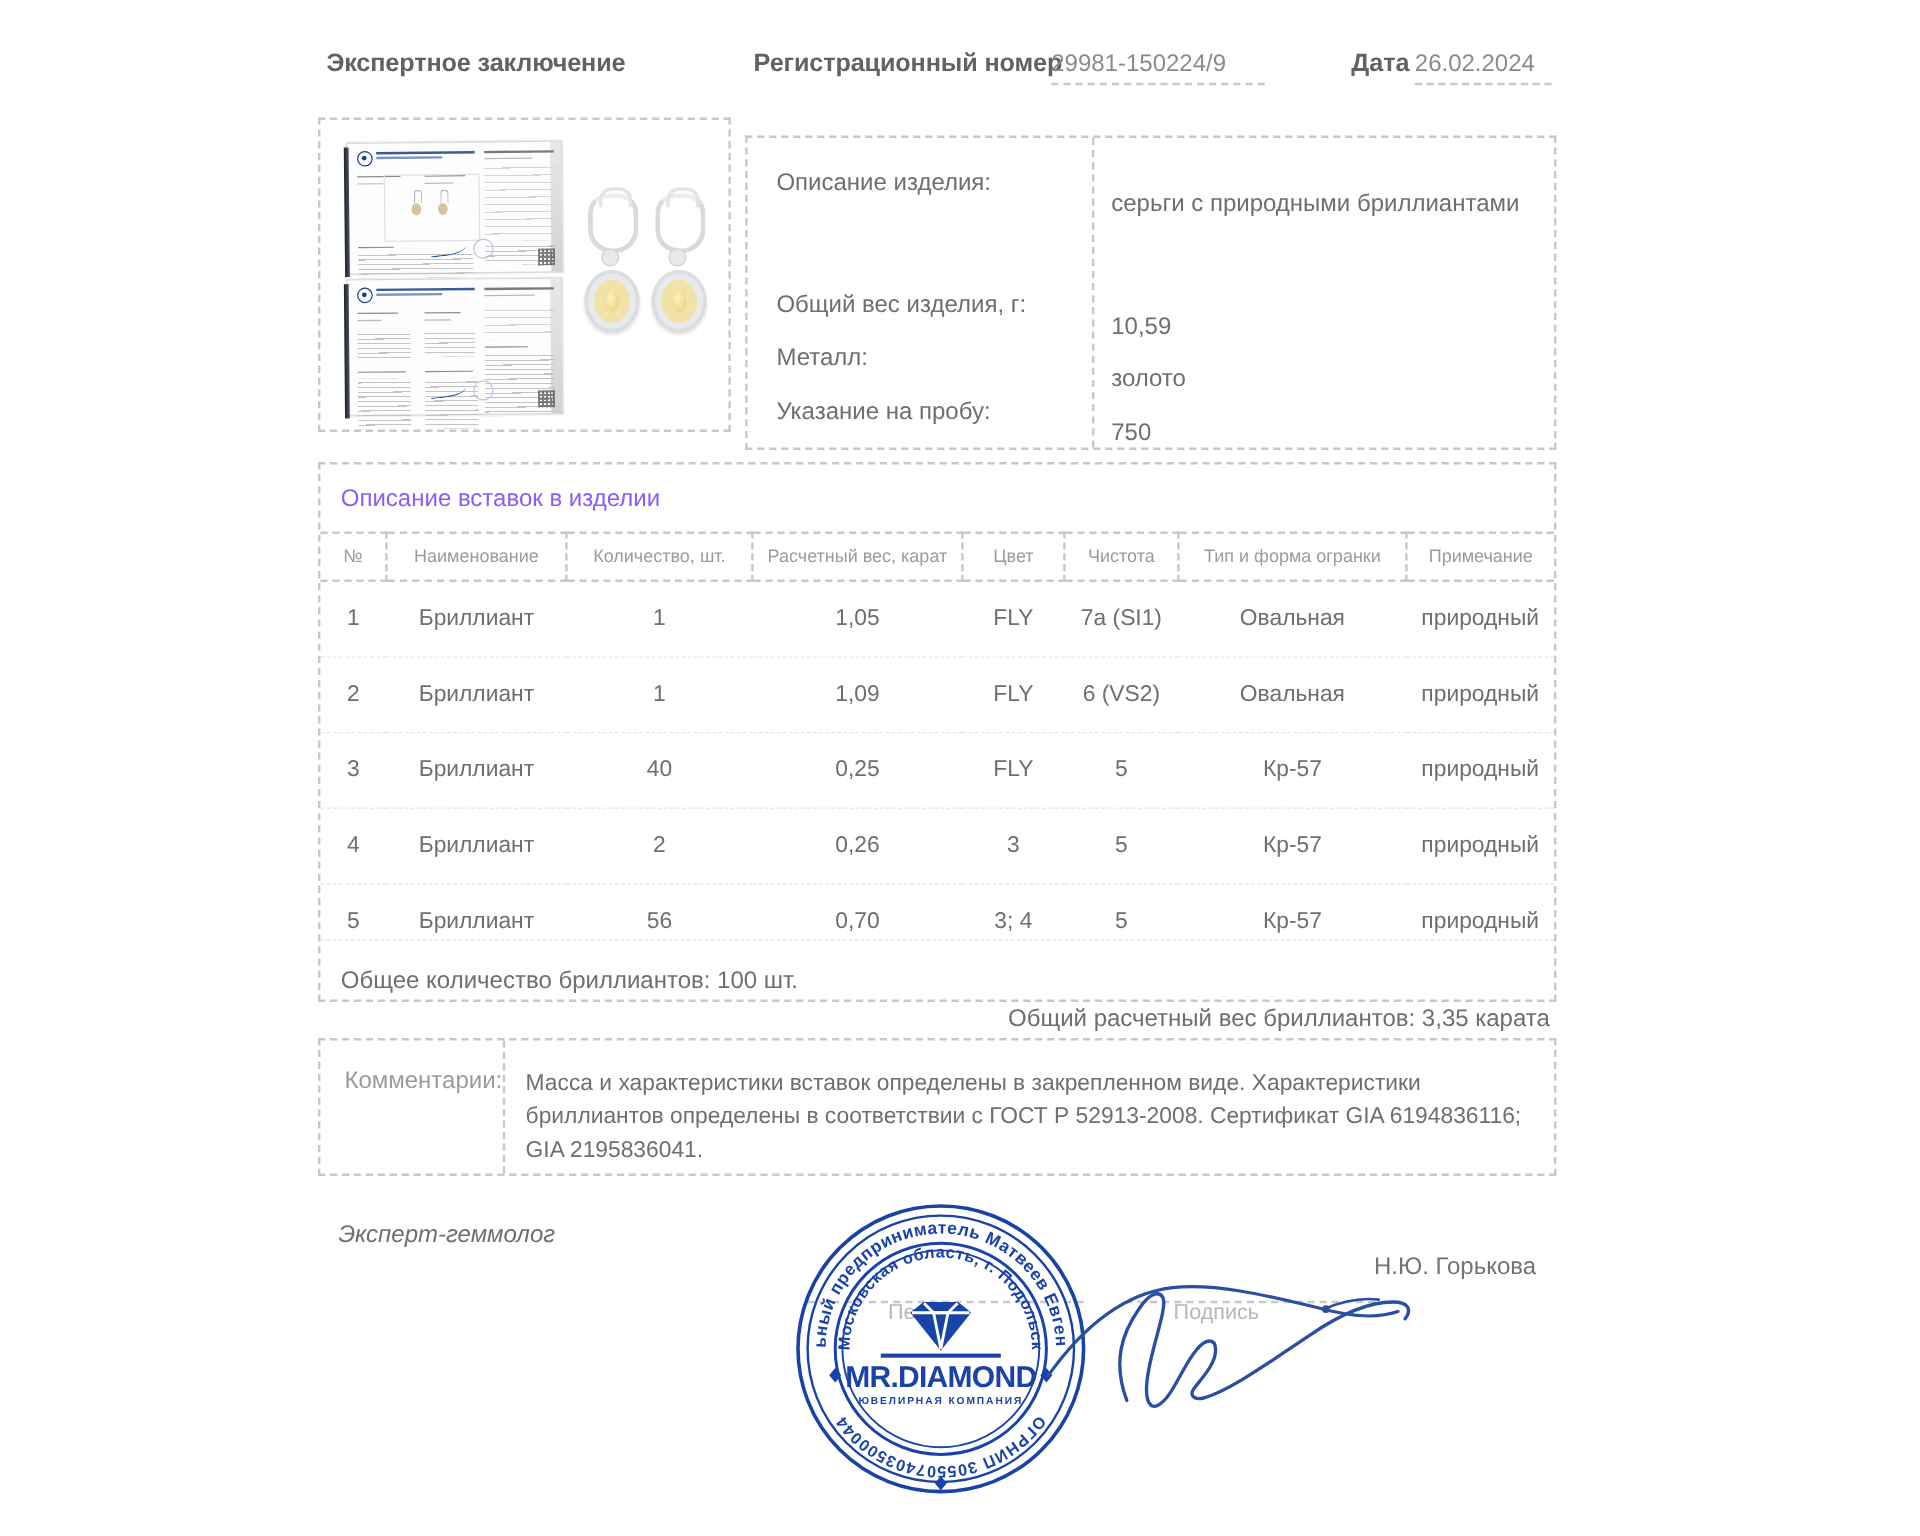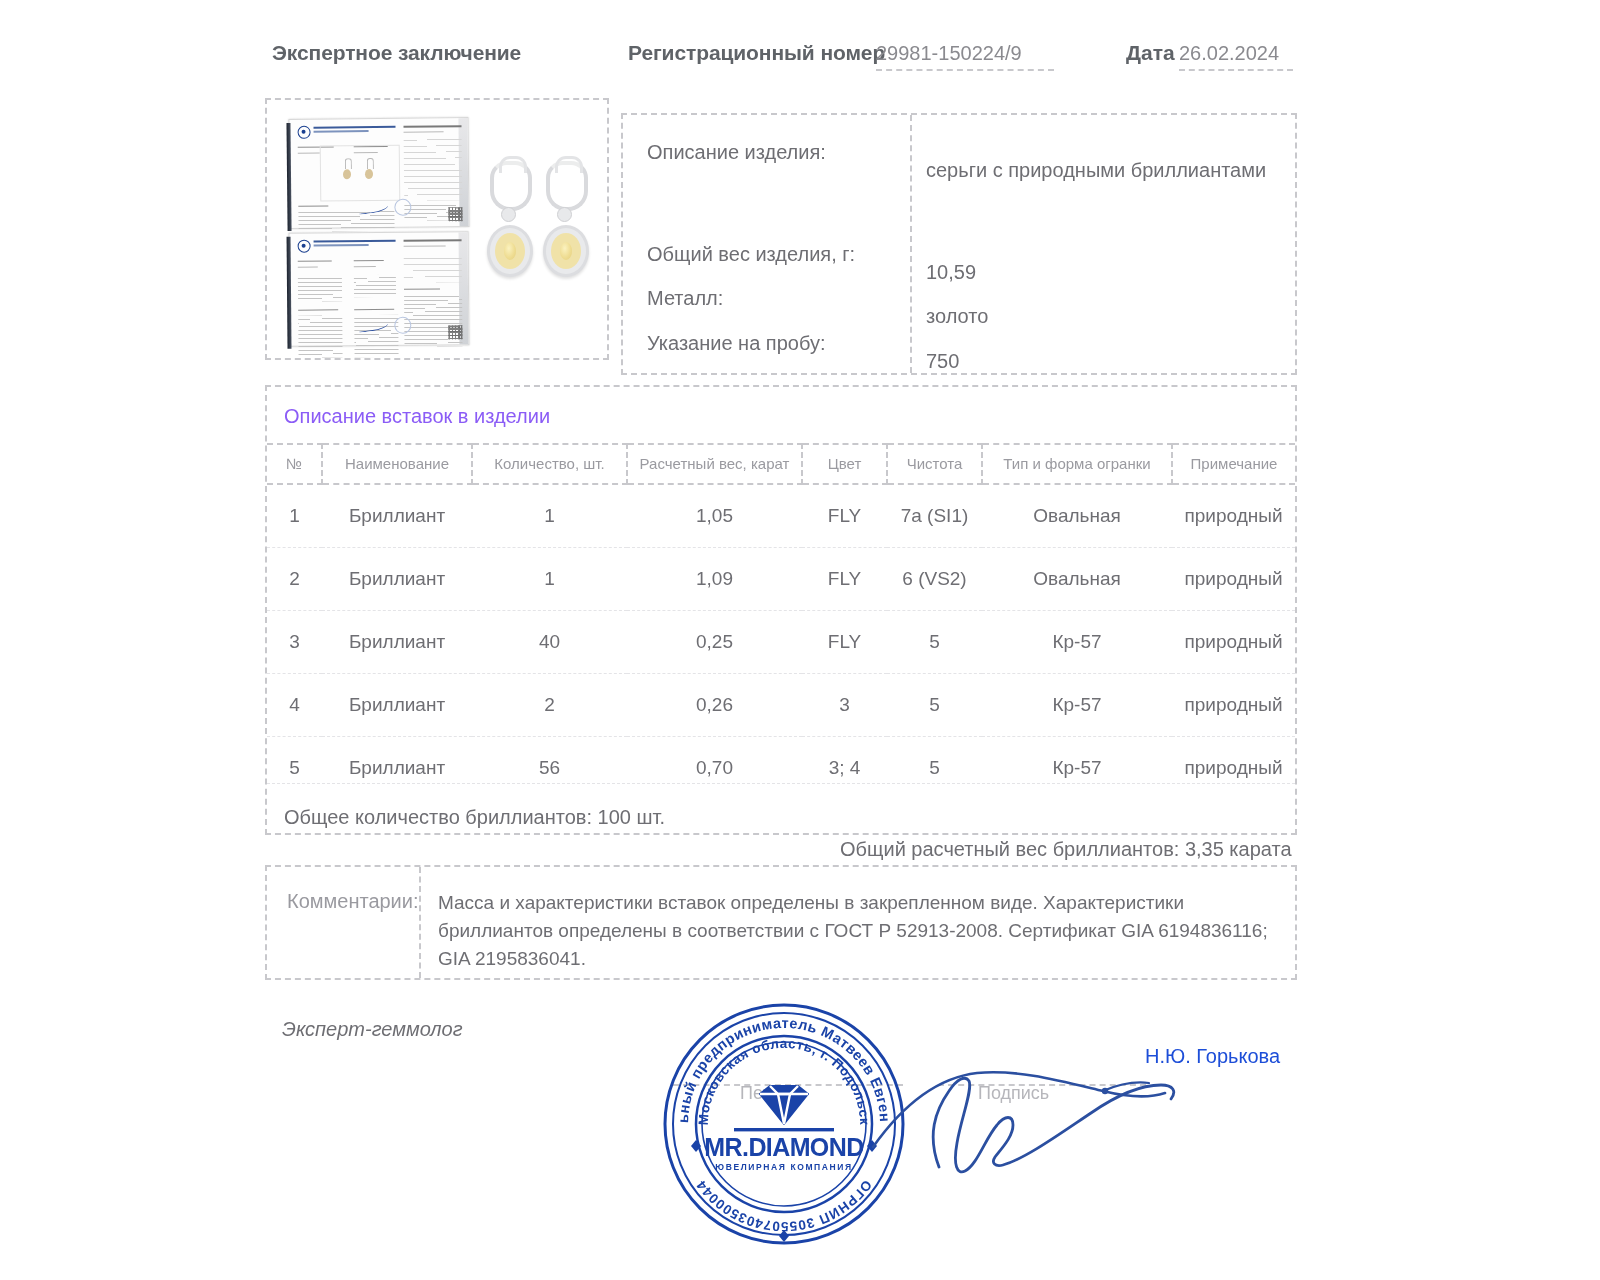--- a/index.html
+++ b/index.html
@@ -364,21 +364,21 @@
   .sign-label {
     position: absolute; left: 713px; top: 78px;
     font-size: 18px; color: #b6b6bb;
   }
   .sign-line {
     position: absolute; left: 673px; top: 79px;
     width: 208px; border-top: 2px dashed #c8c8cc;
   }
   .expert-name {
     position: absolute; left: 880px; top: 40px;
-    font-size: 20px; color: #1d4ed8;
+    font-size: 20px; color: #737373;
   }
 
   
   .stamp {
     position: absolute;
     left: 395px; top: -5px;
     width: 248px; height: 248px;
   }
   .stamp svg { width: 248px; height: 248px; display: block; }
 

